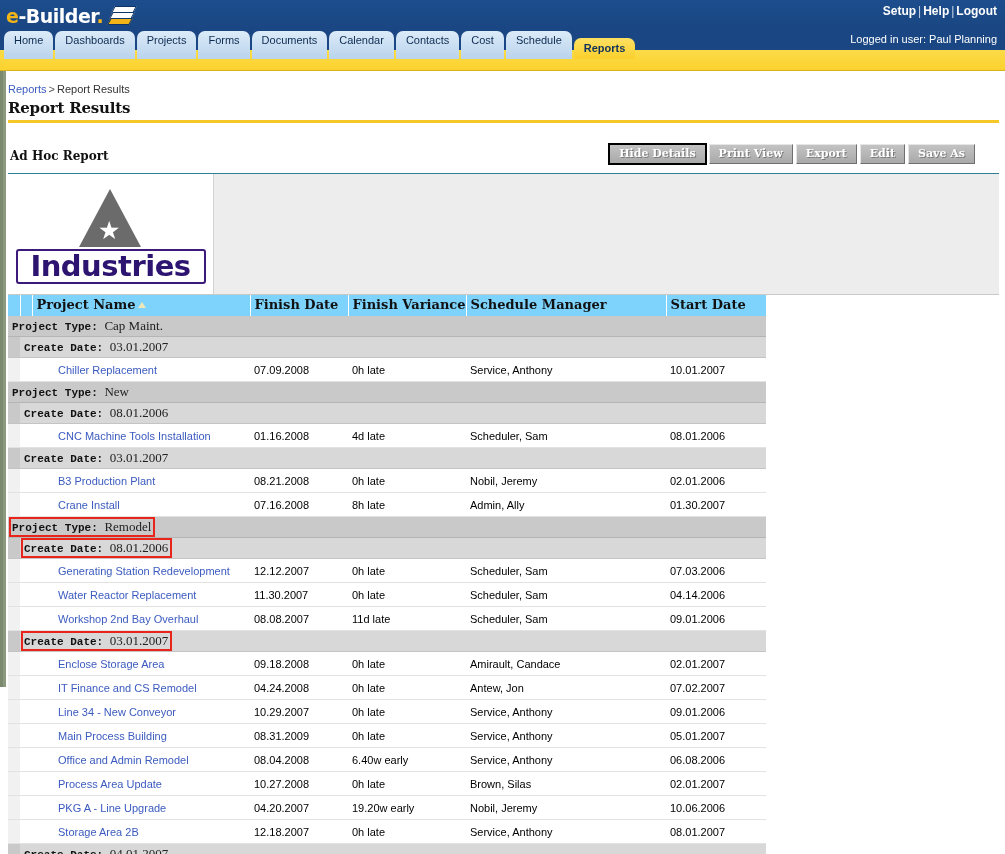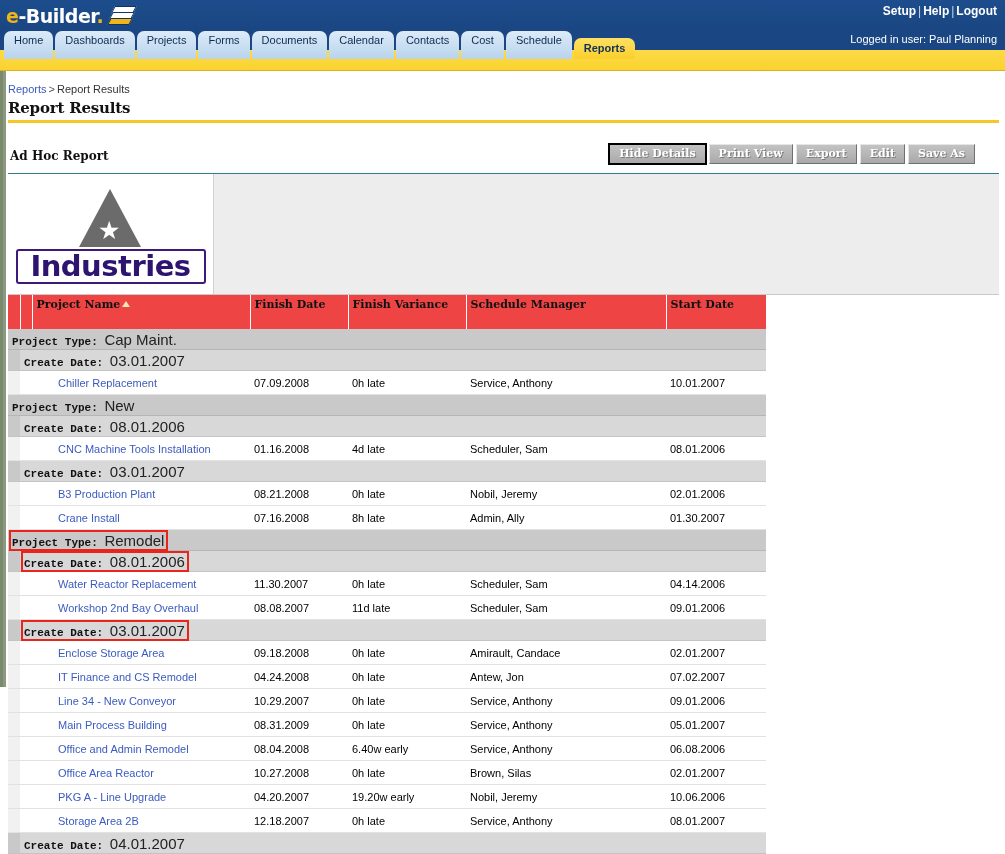--- a/index.html
+++ b/index.html
@@ -310,28 +310,28 @@
   table.results col.c-ind1 { width: 12px; }
   table.results col.c-ind2 { width: 12px; }
   table.results col.c-ind3 { width: 22px; }
   table.results col.c-name { width: 196px; }
   table.results col.c-fin  { width: 98px; }
   table.results col.c-var  { width: 118px; }
   table.results col.c-mgr  { width: 200px; }
   table.results col.c-sta  { width: 100px; }
 
   table.results thead th {
-    background: #ef4444;
+    background: #7dd3fc;
     color: #111111;
     font-family: "DejaVu Serif", serif;
     font-weight: bold;
-    font-size: 11px;
+    font-size: 13px;
     text-align: left;
     height: 17px;
-    padding: 1px 4px 16px 4px;
+    padding: 1px 4px 3px 4px;
     border-right: 1px solid #ffffff;
     white-space: nowrap;
   }
   table.results thead th.blank { border-right: 1px solid #ffffff; }
   table.results thead th:last-child { border-right: none; }
   .sortarrow {
     display: inline-block;
     width: 0; height: 0;
     border-left: 4px solid transparent;
     border-right: 4px solid transparent;
@@ -350,21 +350,21 @@
   tr.subgrouprow > td {
     background: #d8d8d8;
     height: 18px;
     padding: 1px 4px;
     border-bottom: 1px solid #c4c4c4;
     white-space: nowrap;
   }
   tr.subgrouprow td.indentcell { background: #c9c9c9; }
 
   .glabel { font-family: Liberation Mono, monospace; font-weight: bold; font-size: 11px; color: #111; }
-  .gvalue { font-size: 15px; color: #222; }
+  .gvalue { font-size: 13px; color: #222; font-family: Liberation Serif, serif; }
 
   tr.datarow > td {
     background: #ffffff;
     height: 19px;
     padding: 2px 4px;
     border-bottom: 1px solid #e2e2e2;
     white-space: nowrap;
     vertical-align: middle;
   }
   tr.datarow td.indentcell { background: #f1f1f1; }
@@ -538,20 +538,30 @@
             <td colspan="8"><span class="highlight-box"><span class="glabel">Project Type: </span><span class="gvalue">Remodel</span></span></td>
           </tr>
           <tr class="subgrouprow">
             <td class="indentcell"></td>
             <td colspan="7"><span class="highlight-box"><span class="glabel">Create Date: </span><span class="gvalue">08.01.2006</span></span></td>
           </tr>
           <tr class="datarow">
             <td class="indentcell"></td>
             <td class="indentcell i3"></td>
             <td class="indentcell i3"></td>
+            <td><a class="projlink" href="#">Generating Station Redevelopment</a></td>
+            <td>12.12.2007</td>
+            <td>0h late</td>
+            <td>Scheduler, Sam</td>
+            <td>07.03.2006</td>
+          </tr>
+          <tr class="datarow">
+            <td class="indentcell"></td>
+            <td class="indentcell i3"></td>
+            <td class="indentcell i3"></td>
             <td><a class="projlink" href="#">Water Reactor Replacement</a></td>
             <td>11.30.2007</td>
             <td>0h late</td>
             <td>Scheduler, Sam</td>
             <td>04.14.2006</td>
           </tr>
           <tr class="datarow">
             <td class="indentcell"></td>
             <td class="indentcell i3"></td>
             <td class="indentcell i3"></td>
@@ -612,21 +622,21 @@
             <td><a class="projlink" href="#">Office and Admin Remodel</a></td>
             <td>08.04.2008</td>
             <td>6.40w early</td>
             <td>Service, Anthony</td>
             <td>06.08.2006</td>
           </tr>
           <tr class="datarow">
             <td class="indentcell"></td>
             <td class="indentcell i3"></td>
             <td class="indentcell i3"></td>
-            <td><a class="projlink" href="#">Office Area Reactor</a></td>
+            <td><a class="projlink" href="#">Process Area Update</a></td>
             <td>10.27.2008</td>
             <td>0h late</td>
             <td>Brown, Silas</td>
             <td>02.01.2007</td>
           </tr>
           <tr class="datarow">
             <td class="indentcell"></td>
             <td class="indentcell i3"></td>
             <td class="indentcell i3"></td>
             <td><a class="projlink" href="#">PKG A - Line Upgrade</a></td>

